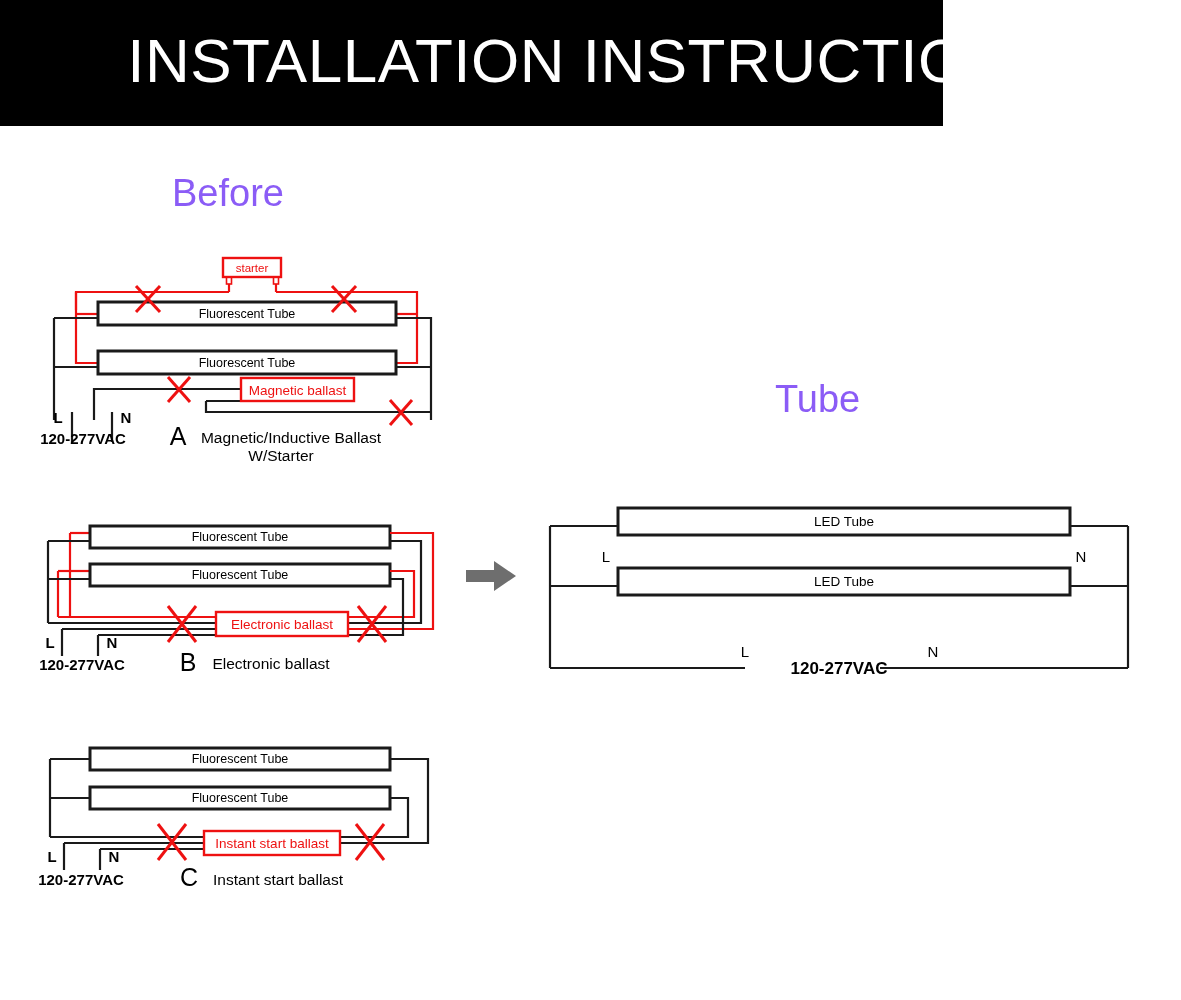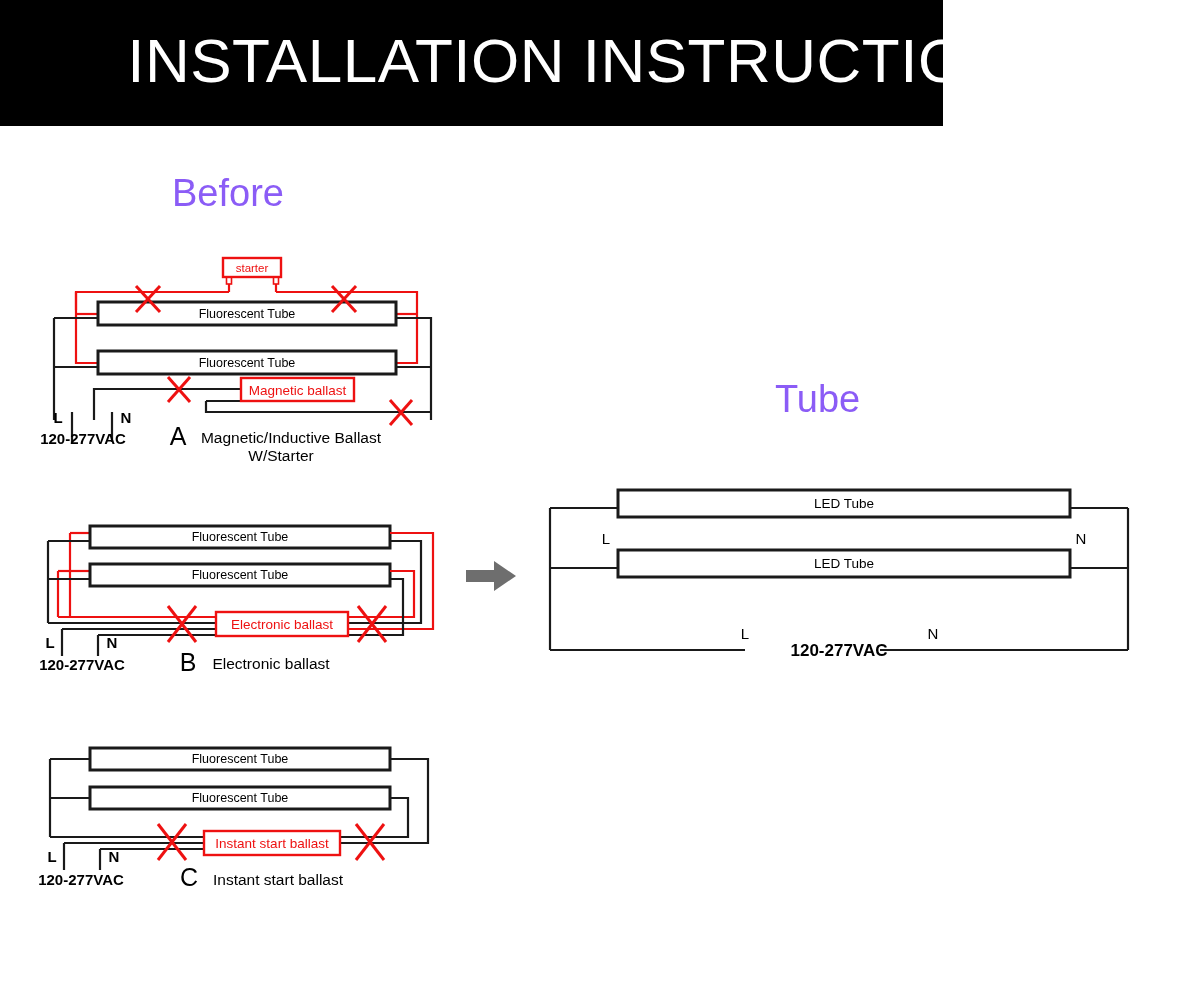--- a/index.html
+++ b/index.html
@@ -50,21 +50,21 @@
 
   
   .diagram {
     position: absolute;
   }
   .diagram svg { display: block; overflow: visible; }
 
   #diagram-a { left: 26px;  top: 250px; }
   #diagram-b { left: 18px;  top: 516px; }
   #diagram-c { left: 18px;  top: 740px; }
-  #diagram-after { left: 540px; top: 478px; }
+  #diagram-after { left: 540px; top: 496px; }
   #transition-arrow { left: 462px; top: 556px; }
 
   
   .wire-black { stroke: #1a1a1a; stroke-width: 2.2; fill: none; }
   .wire-red   { stroke: #ee1111; stroke-width: 2.2; fill: none; }
   .tube-box   { fill: #ffffff; stroke: #1a1a1a; stroke-width: 3; }
   .led-box    { fill: #ffffff; stroke: #1a1a1a; stroke-width: 3; }
   .label-box-red { fill: #ffffff; stroke: #ee1111; stroke-width: 2.4; }
   .xmark      { stroke: #ee1111; stroke-width: 3; fill: none; stroke-linecap: butt; }
 

